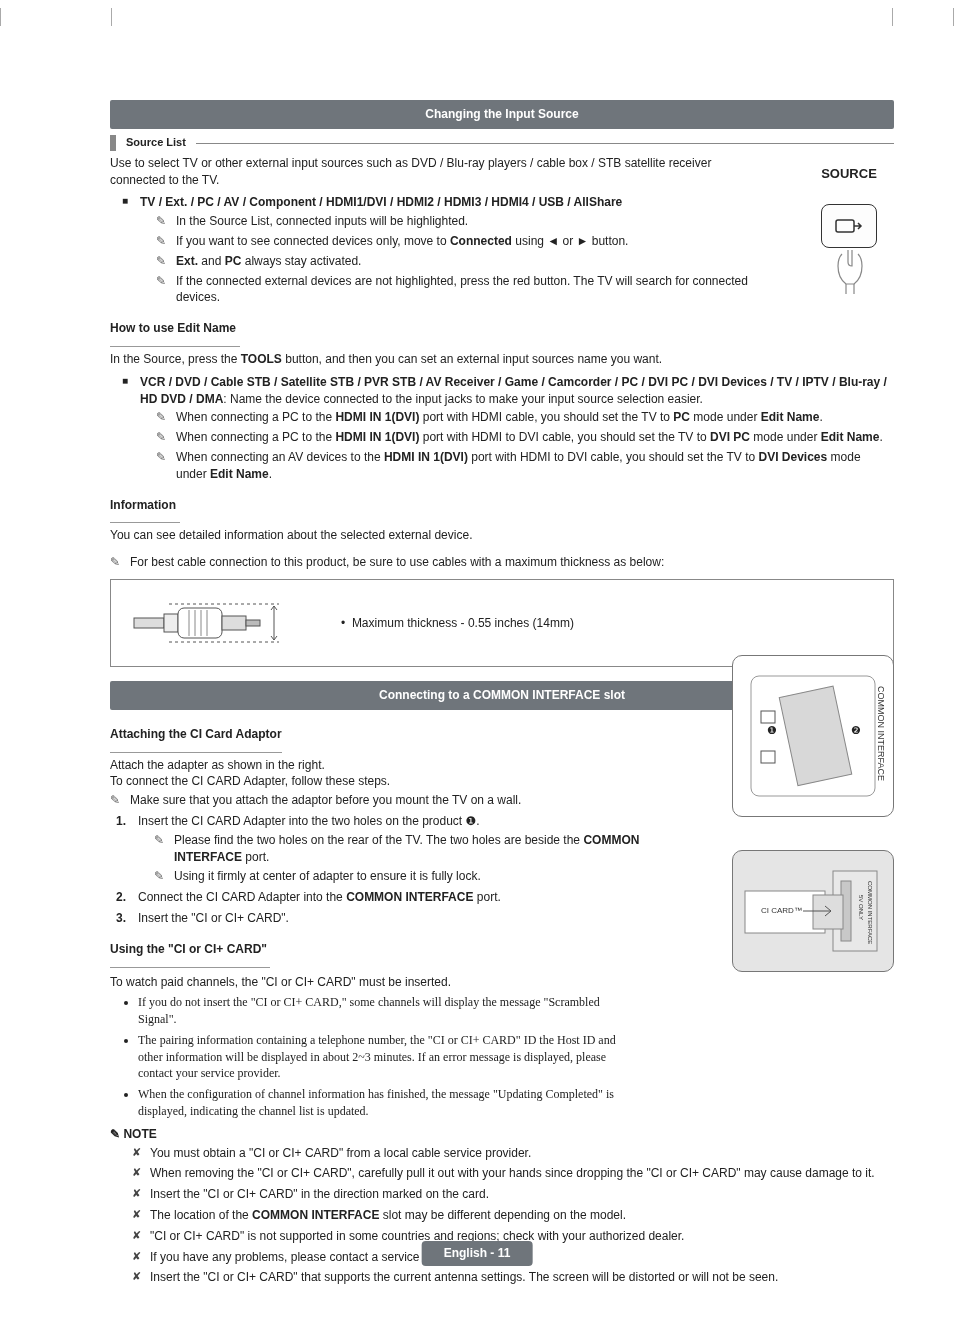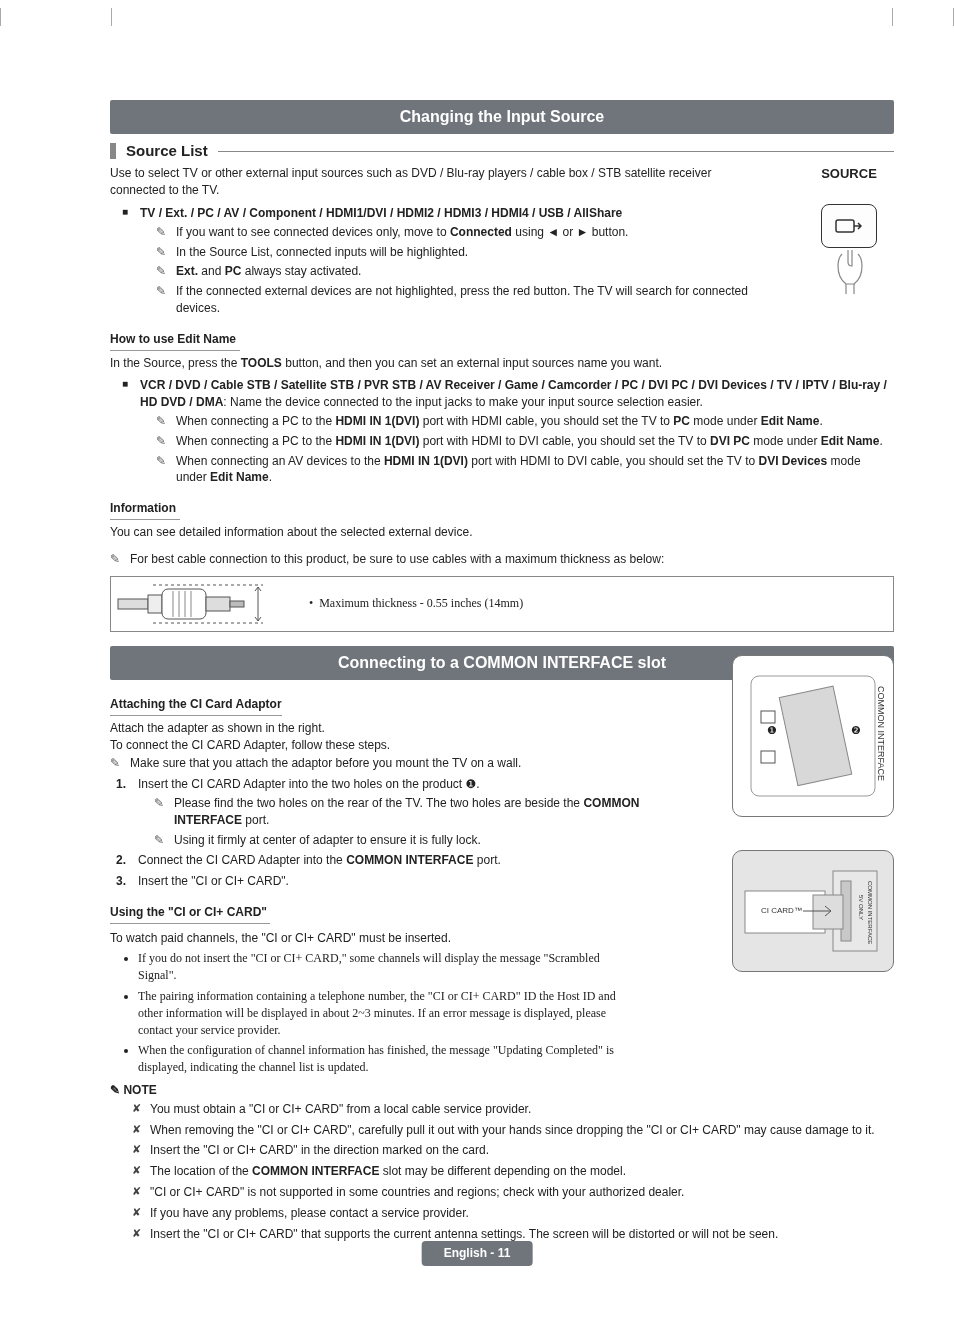--- a/index.html
+++ b/index.html
@@ -18,30 +18,30 @@
     box-sizing: border-box;
     padding: 100px 60px 40px 110px;
   }
   .top-crop { position:absolute; top:8px; left:0; right:0; height:18px; border-left:1px solid #aaa; border-right:1px solid #aaa;}
   .top-crop-inner{position:absolute; left:110px; top:0; bottom:0; width:1px; background:#aaa;}
   .top-crop-inner2{position:absolute; right:60px; top:0; bottom:0; width:1px; background:#aaa;}
   .section-bar {
     background: #6f757b;
     color: #fff;
     font-weight: bold;
-    font-size: 16px;
+    font-size: 12px;
     text-align: center;
     padding: 6px 0;
     border-radius: 2px;
     margin-bottom: 6px;
   }
   .sub-head {
     display: flex;
     align-items: center;
-    font-size: 15px;
+    font-size: 11px;
     font-weight: bold;
     margin: 6px 0 4px 0;
     color:#222;
     justify-content:center;
   }
   .sub-head-sep{
     flex:1;
     border-bottom:1px solid #888;
     margin-left:10px;
     height:1px;
@@ -58,31 +58,30 @@
   .square-list > li::before { content: "■"; position: absolute; left: -18px; top: 0; font-size: 10px;}
   .note-list { padding-left: 36px; margin: 2px 0;}
   .note-list > li { list-style: none; position: relative; margin-bottom: 3px; font-weight: normal;}
   .note-list > li::before { content: "✎"; position: absolute; left: -20px; top: 0; font-size: 12px; color:#555;}
   .bold { font-weight: bold; }
   .underline-head {
     font-weight: bold;
     border-bottom: 1px solid #999;
     display: inline-block;
     margin-top: 10px;
-    padding-bottom: 2px;
+    padding-bottom: 9px;
   }
   .info-underline{border-bottom:1px solid #999; width:100%; height:0; margin-top:-1px; margin-bottom:4px;}
   .cable-box {
     border: 1px solid #888;
     display: flex;
     align-items: center;
-    padding: 2px;
+    padding: 18px;
     margin: 8px 0 14px 0;
-    gap: 36px;
-    font-family: Liberation Serif, serif;
+    gap: 52px;
   }
   .cable-svg { width: 160px; height: 50px; }
   .source-graphic {
     position: absolute;
     right: 60px;
     top: 165px;
     width: 90px;
     text-align: center;
   }
   .source-label { font-weight: bold; font-size: 13px; margin-bottom: 21px;}
@@ -167,24 +166,24 @@
     <span>Source List</span>
     <span class="sub-head-sep"></span>
   </div>
 
   <div class="intro" style="width:640px;">Use to select TV or other external input sources such as DVD / Blu-ray players / cable box / STB satellite receiver connected to the TV.</div>
 
   <ul class="square-list" style="width:640px;">
     <li>
       <span>TV / Ext. / PC / AV / Component / HDMI1/DVI / HDMI2 / HDMI3 / HDMI4 / USB / AllShare</span>
       <ul class="note-list">
+        <li>In the Source List, connected inputs will be highlighted.</li>
         <li>
           <span>If you want to see connected devices only, move to </span><span class="bold">Connected</span><span> using ◄ or ► button.</span>
         </li>
-        <li>In the Source List, connected inputs will be highlighted.</li>
         <li>
           <span class="bold">Ext.</span><span> and </span><span class="bold">PC</span><span> always stay activated.</span>
         </li>
         <li>If the connected external devices are not highlighted, press the red button. The TV will search for connected devices.</li>
       </ul>
     </li>
   </ul>
 
   <div><span class="underline-head">How to use Edit Name</span></div>
   <div class="info-underline" style="width:130px;"></div>

